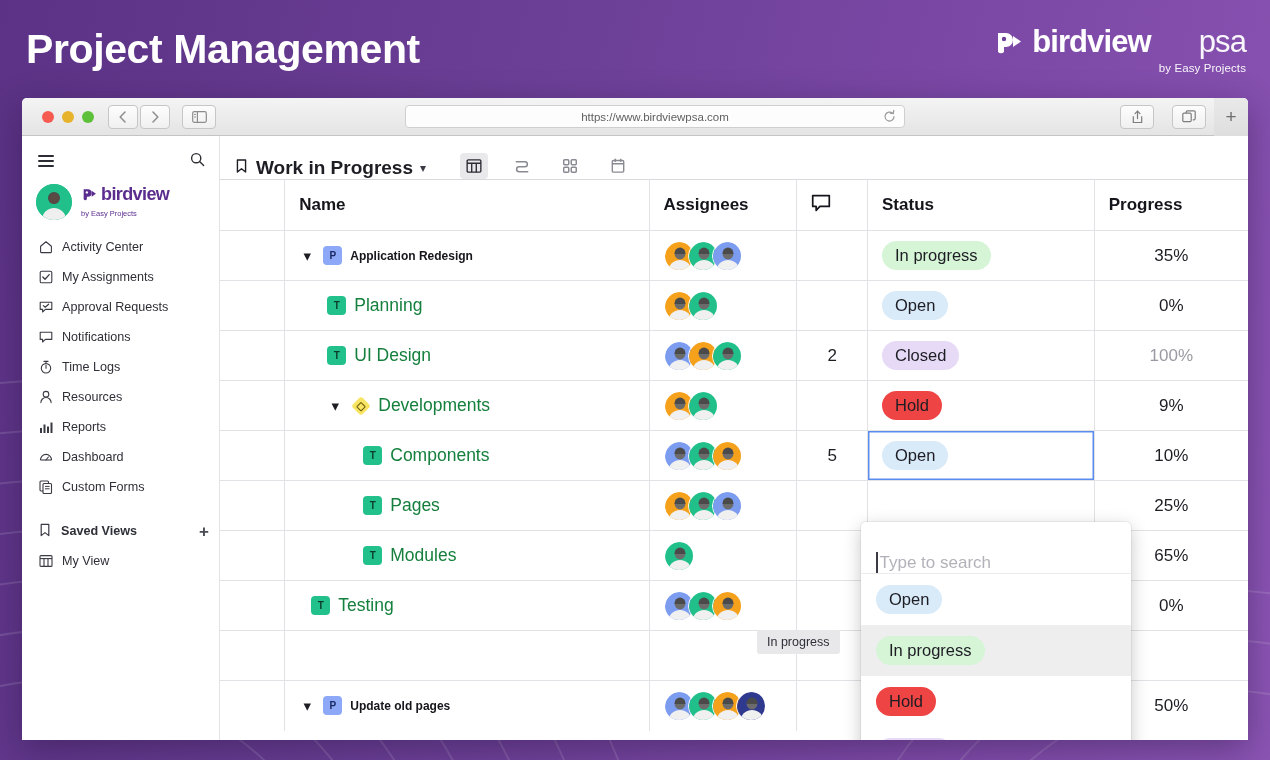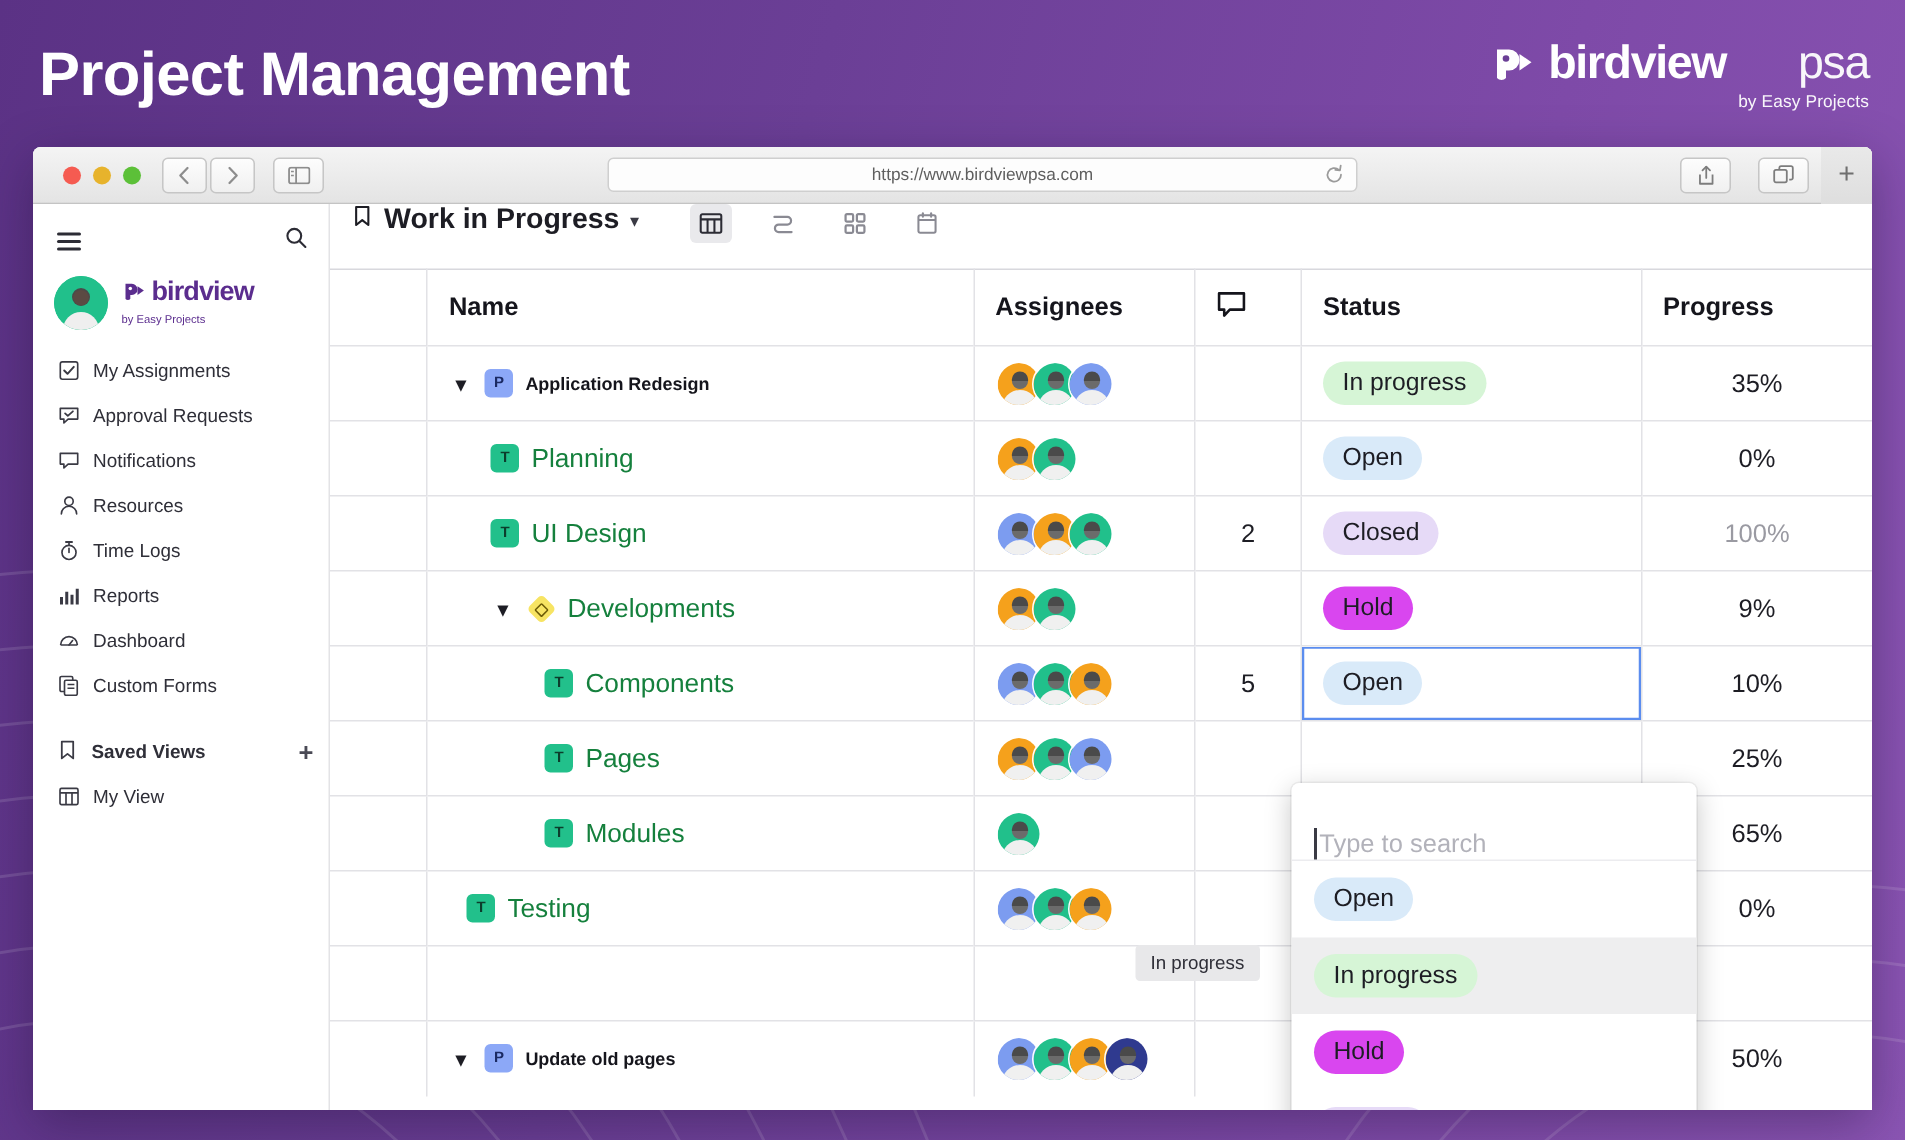--- a/index.html
+++ b/index.html
@@ -125,21 +125,21 @@
   .nav-head {
     display: flex; align-items: center; gap: 9px;
     height: 30px; padding: 0 10px 0 16px;
     font-size: 12.6px; font-weight: bold; color: #2f2f38;
   }
   .nav-head .plus { margin-left: auto; font-size: 17px; color: #4a4a55; line-height: 1; }
 
   
   .content { flex: 1; position: relative; overflow: hidden; }
   .toolbar {
-    height: 43px; display: flex; align-items: flex-start; gap: 20px;
+    height: 43px; display: flex; align-items: flex-end; gap: 20px;
     padding-left: 14px;
   }
   .view-name {
     display: flex; align-items: center; gap: 7px;
     font-size: 19px; font-weight: bold; color: #1d1d24;
     margin-right: 14px;
   }
   .chev-sm { font-size: 12px; color: #3a3a44; font-weight: normal; }
   .vbtn {
     width: 28px; height: 26px; border-radius: 4px;
@@ -208,21 +208,21 @@
   }
   .av:first-child { margin-left: 0; }
 
   .pill {
     display: inline-flex; align-items: center;
     height: 29px; padding: 0 13px; border-radius: 15px;
     font-size: 16.5px; color: #1d1d24;
   }
   .pill.open { background: #d9eaf9; }
   .pill.prog { background: #d6f5d6; }
-  .pill.hold { background: #d946ef; }
+  .pill.hold { background: #ef4444; }
   .pill.closed { background: #e6daf7; }
 
   td.sel {
     box-shadow: inset 0 0 0 1.5px #5b8def;
   }
 
   
   .dropdown {
     position: absolute;
     left: 641px; top: 386px;
@@ -381,20 +381,28 @@
               </svg>
               <span>birdview</span>
             </span>
             <span class="sb-brandsub">by Easy Projects</span>
           </span>
         </div>
 
         <div class="nav-item">
           <span class="ico">
               <svg width="14" height="14" viewBox="0 0 14 14">
+                <path d="M1.6 6.2 L7 1.8 L12.4 6.2 V12 a0.6 0.6 0 0 1 -0.6 0.6 H2.2 a0.6 0.6 0 0 1 -0.6 -0.6 Z" fill="none" stroke="#3a3a44" stroke-width="1.1" stroke-linejoin="round"></path>
+              </svg>
+            </span>
+          <span>Activity Center</span>
+        </div>
+        <div class="nav-item">
+          <span class="ico">
+              <svg width="14" height="14" viewBox="0 0 14 14">
                 <rect x="1.2" y="1.2" width="11.6" height="11.6" rx="1.4" fill="none" stroke="#3a3a44" stroke-width="1.1"></rect>
                 <path d="M3.8 7 L6 9.2 L10.2 4.6" fill="none" stroke="#3a3a44" stroke-width="1.3" stroke-linecap="round" stroke-linejoin="round"></path>
               </svg>
             </span>
           <span>My Assignments</span>
         </div>
         <div class="nav-item">
           <span class="ico">
               <svg width="14" height="14" viewBox="0 0 14 14">
                 <path d="M1.2 2.2 h11.6 v7.2 h-6.4 L3.6 12 V9.4 H1.2 Z" fill="none" stroke="#3a3a44" stroke-width="1.1" stroke-linejoin="round"></path>
@@ -403,40 +411,40 @@
             </span>
           <span>Approval Requests</span>
         </div>
         <div class="nav-item">
           <span class="ico">
               <svg width="14" height="14" viewBox="0 0 14 14">
                 <path d="M1.2 2.2 h11.6 v7.2 h-6.4 L3.6 12 V9.4 H1.2 Z" fill="none" stroke="#3a3a44" stroke-width="1.1" stroke-linejoin="round"></path>
               </svg>
             </span>
           <span>Notifications</span>
-        </div>
-        <div class="nav-item">
-          <span class="ico">
-              <svg width="14" height="14" viewBox="0 0 14 14">
-                <circle cx="7" cy="4.2" r="2.8" fill="none" stroke="#3a3a44" stroke-width="1.1"></circle>
-                <path d="M1.9 12.6 a5.1 5.1 0 0 1 10.2 0" fill="none" stroke="#3a3a44" stroke-width="1.1" stroke-linecap="round"></path>
-              </svg>
-            </span>
-          <span>Resources</span>
         </div>
         <div class="nav-item">
           <span class="ico">
               <svg width="14" height="14" viewBox="0 0 14 14">
                 <circle cx="7" cy="8.3" r="4.7" fill="none" stroke="#3a3a44" stroke-width="1.1"></circle>
                 <line x1="7" y1="8.3" x2="7" y2="5.6" stroke="#3a3a44" stroke-width="1.1" stroke-linecap="round"></line>
                 <line x1="5" y1="1.3" x2="9" y2="1.3" stroke="#3a3a44" stroke-width="1.3" stroke-linecap="round"></line>
                 <line x1="7" y1="1.3" x2="7" y2="3.4" stroke="#3a3a44" stroke-width="1.1"></line>
               </svg>
             </span>
           <span>Time Logs</span>
+        </div>
+        <div class="nav-item">
+          <span class="ico">
+              <svg width="14" height="14" viewBox="0 0 14 14">
+                <circle cx="7" cy="4.2" r="2.8" fill="none" stroke="#3a3a44" stroke-width="1.1"></circle>
+                <path d="M1.9 12.6 a5.1 5.1 0 0 1 10.2 0" fill="none" stroke="#3a3a44" stroke-width="1.1" stroke-linecap="round"></path>
+              </svg>
+            </span>
+          <span>Resources</span>
         </div>
         <div class="nav-item">
           <span class="ico">
               <svg width="14" height="14" viewBox="0 0 14 14">
                 <rect x="1" y="8" width="2" height="5" fill="#3a3a44"></rect>
                 <rect x="4.5" y="4.5" width="2" height="8.5" fill="#3a3a44"></rect>
                 <rect x="8" y="6.5" width="2" height="6.5" fill="#3a3a44"></rect>
                 <rect x="11.5" y="2.5" width="2" height="10.5" fill="#3a3a44"></rect>
               </svg>
             </span>

